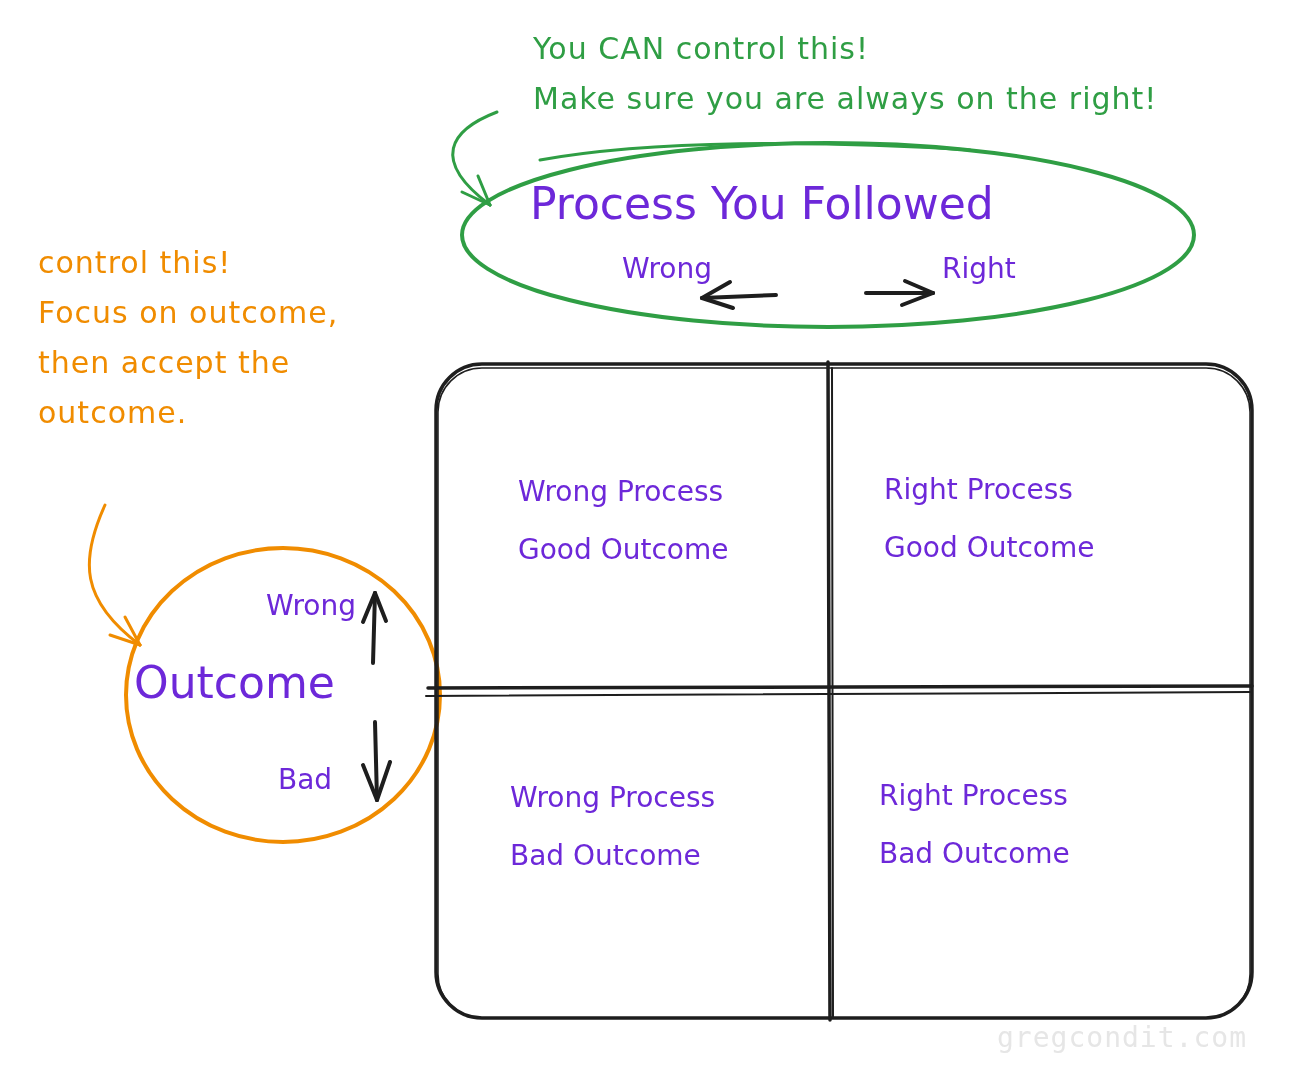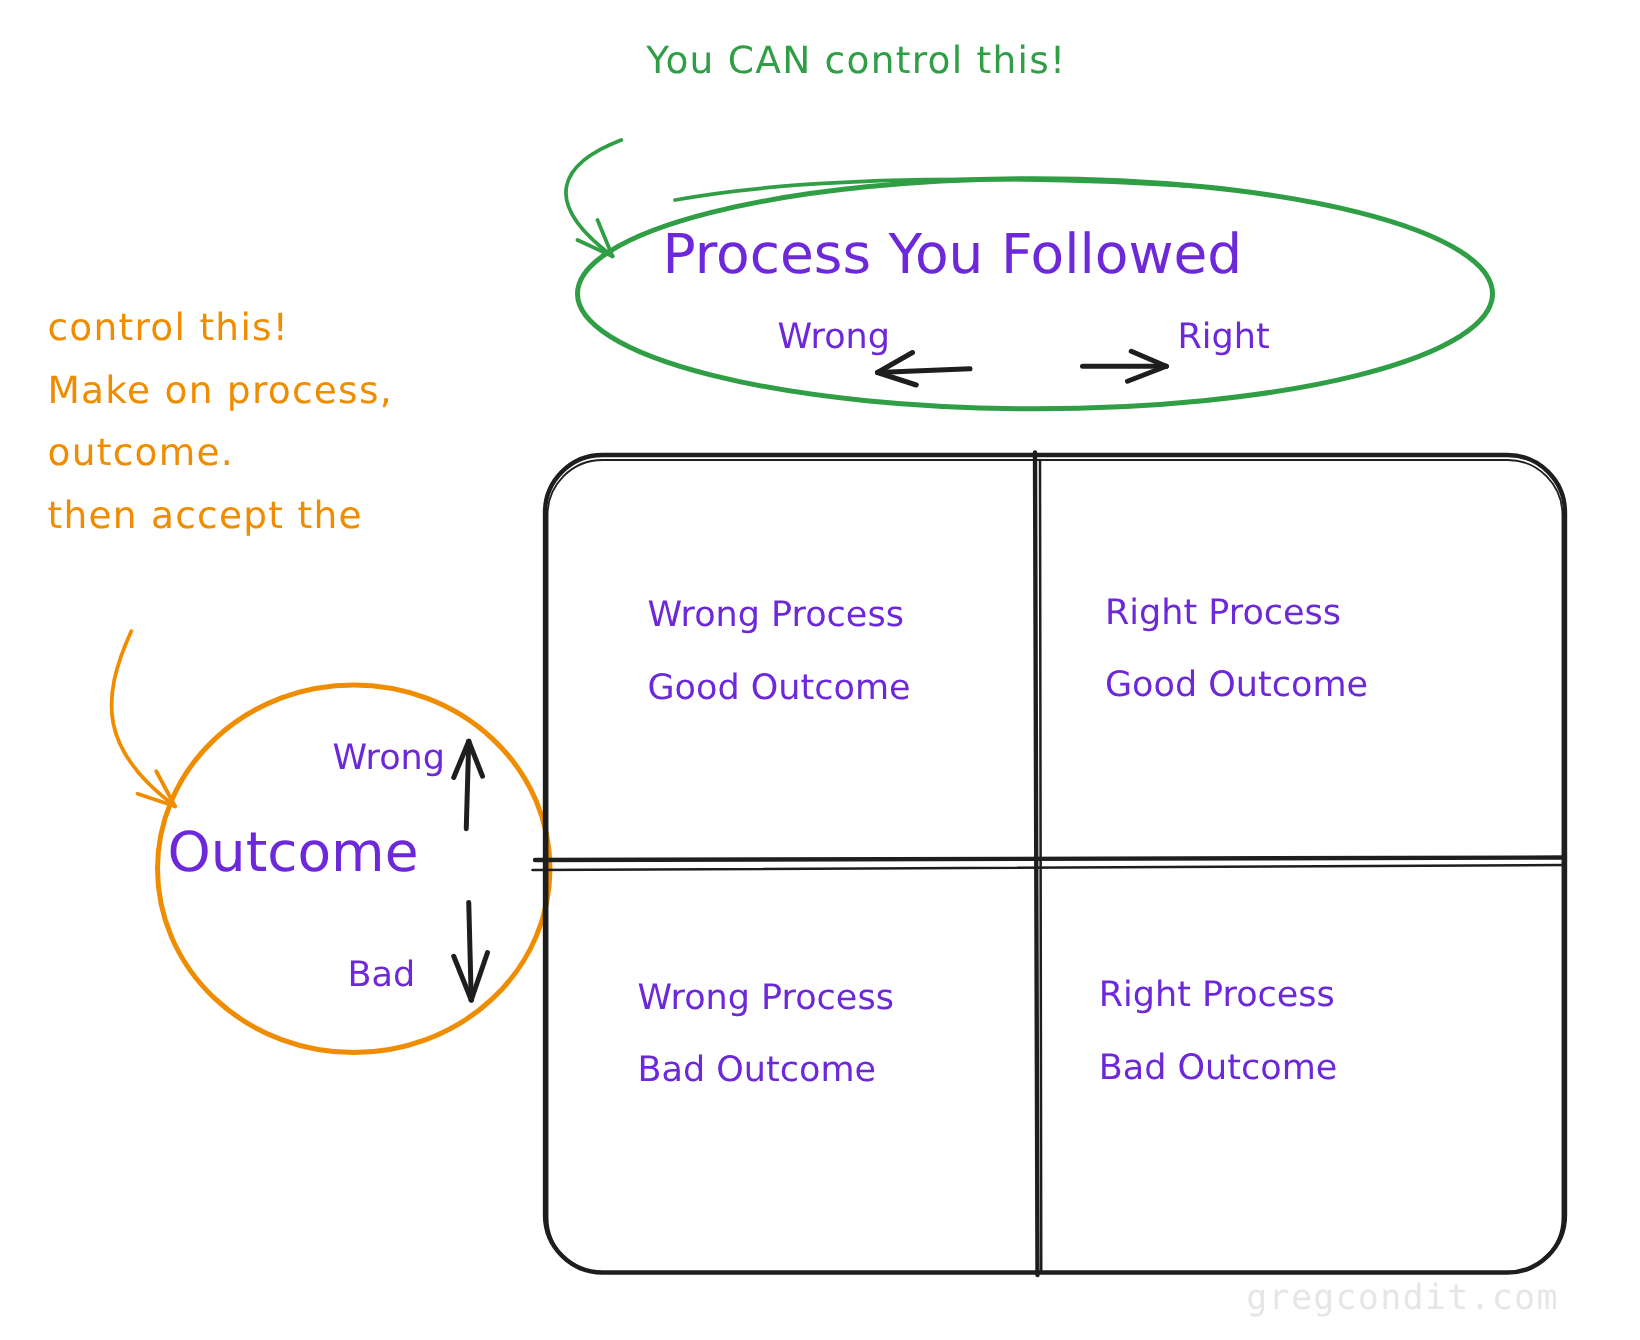--- a/index.html
+++ b/index.html
@@ -69,33 +69,34 @@
   <g fill="none" stroke="#1e1e1e" stroke-width="3.5" stroke-linecap="round">
     <rect x="436" y="364" width="816" height="654" rx="46" ry="46"></rect>
     <rect x="438" y="368" width="812" height="650" rx="44" ry="44" stroke-width="1.5"></rect>
     <path d="M828 362 L 830 1020"></path>
     <path d="M832 368 L 833 1018" stroke-width="2"></path>
     <path d="M428 688 L 1252 686"></path>
     <path d="M426 696 L 1250 692" stroke-width="2"></path>
   </g>
 </svg>
 
-<div class="txt note green" style="left:517px; top:34px;">
+<div class="txt note green" style="left:533px; top:34px;">
   <span class="note-line">You CAN control this!</span>
+  <span class="note-line">Make sure you are always on the right!</span>
 </div>
 
 <div class="txt big dark" style="left:530px; top:182px;">Process You Followed</div>
 <div class="txt small dark" style="left:622px; top:255px;">Wrong</div>
 <div class="txt small dark" style="left:942px; top:255px;">Right</div>
 
 <div class="txt note orange" style="left:38px; top:248px;">
   <span class="note-line">control this!</span>
-  <span class="note-line">Make on process,</span>
+  <span class="note-line">Focus on outcome,</span>
+  <span class="note-line">then accept the</span>
   <span class="note-line">outcome.</span>
-  <span class="note-line">then accept the</span>
 </div>
 
 <div class="txt big dark" style="left:134px; top:661px;text-align:center;">Outcome</div>
 <div class="txt small dark" style="left:266px; top:592px;">Wrong</div>
 <div class="txt small dark" style="left:278px; top:766px;">Bad</div>
 
 <div class="txt quad dark" style="left:518px; top:478px;">
   <span>Wrong Process</span>
   <span>Good Outcome</span>
 </div>

